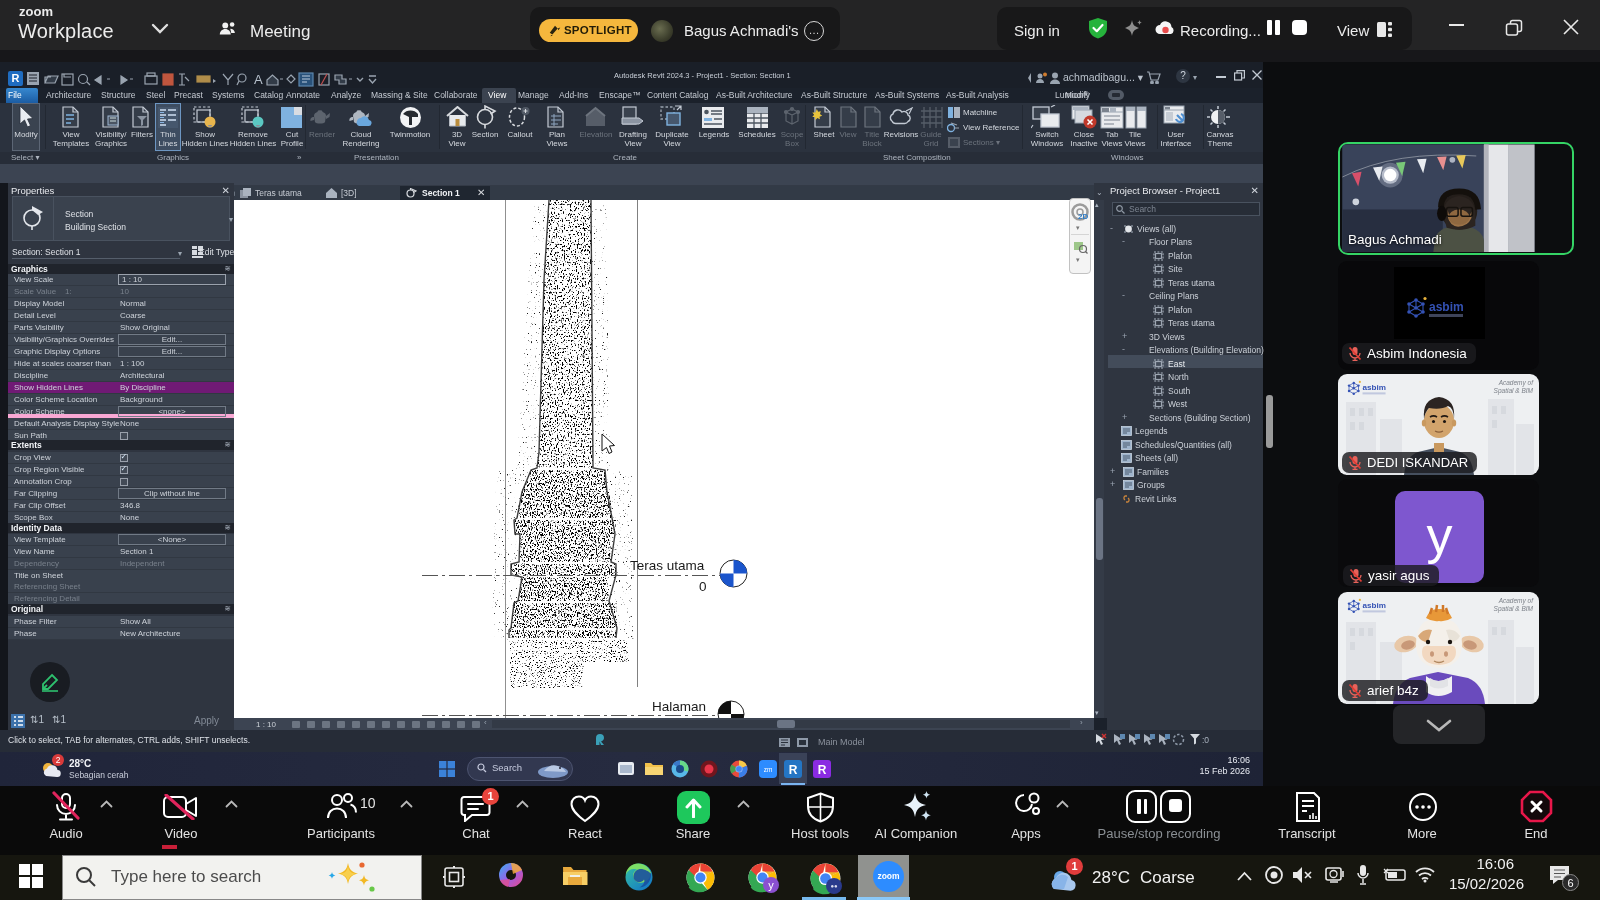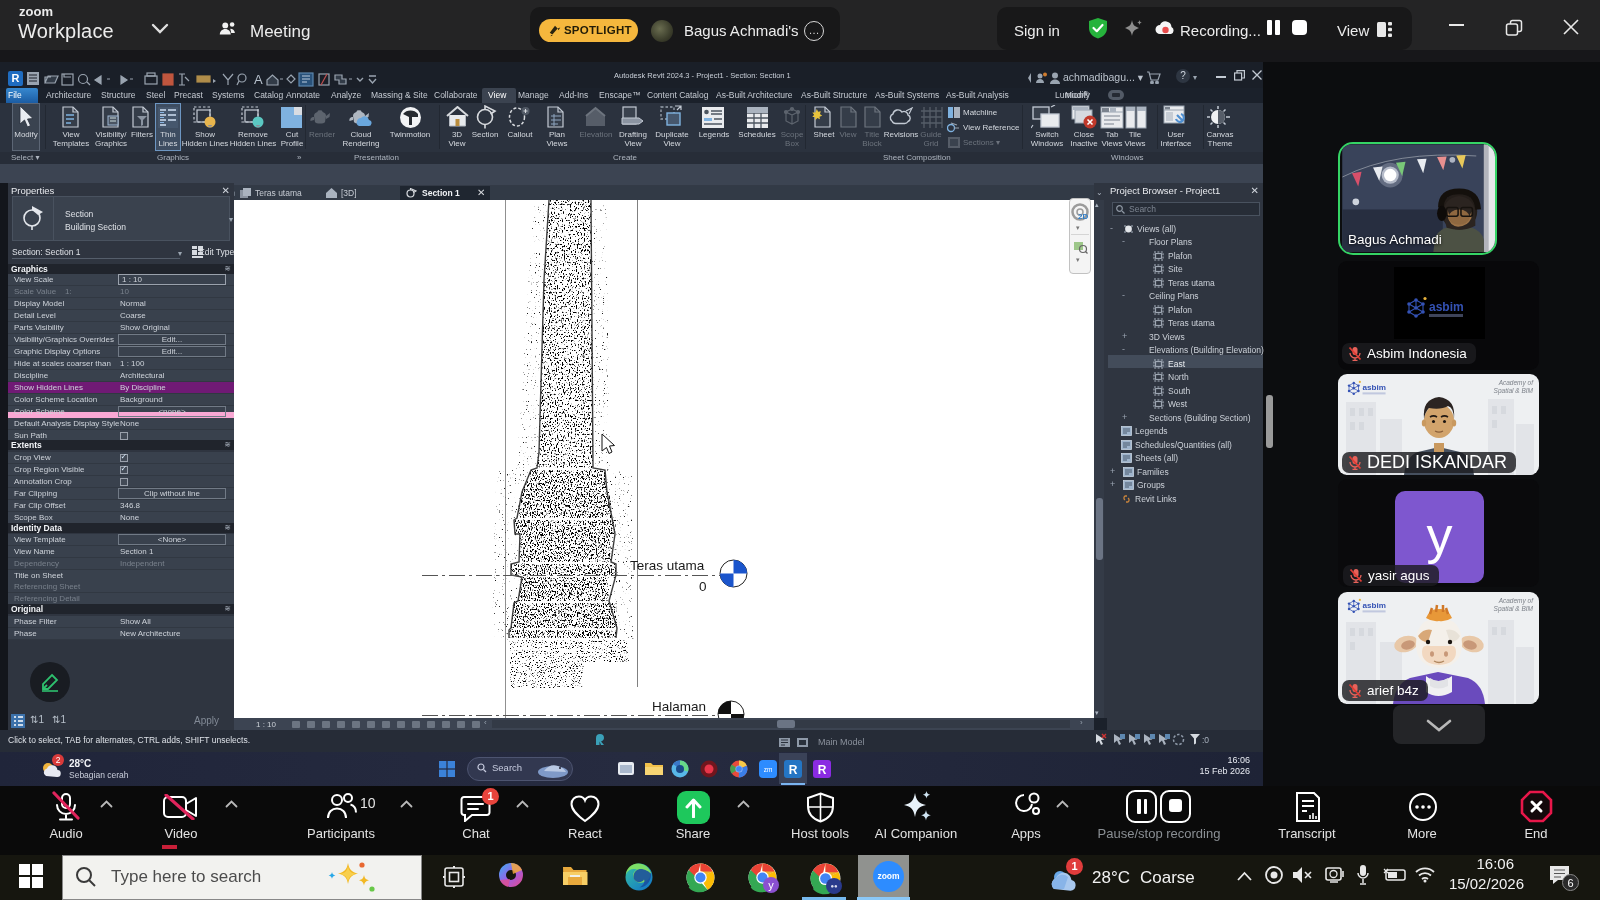--- a/index.html
+++ b/index.html
@@ -512,21 +512,21 @@
           <span style="position:absolute;left:112px;top:1px;font-size:8px;color:#ced3da;white-space:nowrap">Architectural</span>
         </div>
         <div class="a" style="left:0px;top:199px;width:226px;height:12px;background:#701a75;border-bottom:1px solid #313842">
           <span style="position:absolute;left:6px;top:1px;font-size:8px;color:#ced3da;white-space:nowrap">Show Hidden Lines</span>
           <span style="position:absolute;left:112px;top:1px;font-size:8px;color:#ced3da;white-space:nowrap">By Discipline</span>
         </div>
         <div class="a" style="left:0px;top:211px;width:226px;height:12px;background:#39414d;border-bottom:1px solid #313842">
           <span style="position:absolute;left:6px;top:1px;font-size:8px;color:#ced3da;white-space:nowrap">Color Scheme Location</span>
           <span style="position:absolute;left:112px;top:1px;font-size:8px;color:#ced3da;white-space:nowrap">Background</span>
         </div>
-        <div class="a" style="left:0px;top:223px;width:226px;height:12px;background:#39414d;border-bottom:6px solid #f9a8d4">
+        <div class="a" style="left:0px;top:223px;width:226px;height:12px;background:#39414d;border-bottom:4px solid #f9a8d4">
           <span style="position:absolute;left:6px;top:1px;font-size:8px;color:#ced3da;white-space:nowrap">Color Scheme</span>
           <span style="position:absolute;left:110px;top:0px;width:108px;height:11px;border:1px solid #717a86;text-align:center;font-size:8px;color:#ced3da">&lt;none&gt;</span>
         </div>
         <div class="a" style="left:0px;top:235px;width:226px;height:12px;background:#39414d;border-bottom:1px solid #313842">
           <span style="position:absolute;left:6px;top:1px;font-size:8px;color:#ced3da;white-space:nowrap">Default Analysis Display Style</span>
           <span style="position:absolute;left:112px;top:1px;font-size:8px;color:#ced3da;white-space:nowrap">None</span>
         </div>
         <div class="a" style="left:0px;top:247px;width:226px;height:12px;background:#39414d;border-bottom:1px solid #313842">
           <span style="position:absolute;left:6px;top:1px;font-size:8px;color:#ced3da;white-space:nowrap">Sun Path</span>
           <span style="position:absolute;left:112px;top:1.5px;width:8px;height:8px;border:1px solid #9aa1ac;background:#434b57"></span>
@@ -919,21 +919,21 @@
         <div class="a" style="left:781px;top:31px;width:24px;height:2px;background:#7ab4f0"></div>
         <svg class="a" style="left:812px;top:7px" width="20" height="20" viewBox="0 0 20 20">
           <rect x="1" y="1" width="18" height="18" rx="3" fill="#8a2be2"></rect>
           <text x="10" y="14.5" font-size="12" font-weight="bold" fill="#fff" text-anchor="middle" font-family="Liberation Sans">R</text>
         </svg>
         <div class="a" style="left:1180px;top:3px;width:70px;text-align:right;font-size:9px;color:#e8ebf2">16:06</div>
         <div class="a" style="left:1160px;top:14px;width:90px;text-align:right;font-size:9px;color:#e8ebf2">15 Feb 2026</div>
       </div>
 </div>
 <div class="a" style="left:1266px;top:395px;width:7px;height:53px;background:#9a9a9a;border-radius:3px"></div>
-    <div class="a" style="left:1338px;top:142px;width:159px;height:113px;border-radius:15px;border:2.5px solid #35d465;overflow:hidden">
+    <div class="a" style="left:1338px;top:142px;width:236px;height:113px;border-radius:10px;border:2.5px solid #35d465;overflow:hidden">
 <svg width="201" height="113" viewBox="0 0 201 113" style="position:absolute;left:-2.5px;top:-2.5px;padding:2.5px">
 <rect width="201" height="113" fill="#343d4f"></rect>
 <rect x="0" y="0" width="148" height="113" fill="#39435a"></rect>
 <rect x="0" y="68" width="105" height="45" fill="#272e40"></rect>
 <rect x="148" y="0" width="26" height="113" fill="#e6e7ea"></rect>
 <rect x="148" y="0" width="5" height="113" fill="#b2b4bb"></rect>
 <rect x="174" y="0" width="27" height="113" fill="#c0c2c8"></rect>
 <circle cx="50" cy="32" r="13" fill="#8d96a8" opacity="0.5"></circle>
         <circle cx="50" cy="32" r="9" fill="#c9cfdb" opacity="0.8"></circle>
         <circle cx="50" cy="32" r="6.5" fill="#fff"></circle>
@@ -1032,21 +1032,21 @@
       <text x="23" y="15" font-family="Liberation Sans" font-size="12" font-weight="bold" fill="#3452b4">asbim</text>
       <rect x="23" y="18" width="34" height="3" fill="#8a96c8" opacity="0.45"></rect>
     </svg>
     <div class="a" style="left:1463px;top:379px;width:70px;text-align:right;font-size:6.5px;font-style:italic;color:#7a7f87;line-height:8px">Academy of<br>Spatial &amp; BIM</div>
     <div class="a" style="left:1342px;top:452px;height:21px;background:rgba(28,28,32,.82);border-radius:7px;display:flex;align-items:center;padding:0 9px 0 6px">
       <svg style="margin-right:5px" width="14" height="15" viewBox="0 0 14 15">
         <rect x="4.5" y="1" width="5" height="8" rx="2.5" fill="#e8625a"></rect>
         <path d="M2 7 a5 5 0 0 0 10 0 M7 12 v2.5 M4.5 14.5 h5" stroke="#e8625a" stroke-width="1.3" fill="none"></path>
         <path d="M1.5 1.5 L12.5 13.5" stroke="#e03c34" stroke-width="1.8"></path>
       </svg>
-      <span style="font-size:18px;color:#fff">DEDI ISKANDAR</span>
+      <span style="font-size:13px;color:#fff">DEDI ISKANDAR</span>
     </div>
     <div class="a" style="left:1338px;top:479px;width:201px;height:108px;background:#0a0a0c;border-radius:9px"></div>
     <div class="a" style="left:1395px;top:491px;width:89px;height:92px;background:#7e57cf;border-radius:10px"></div>
     <div class="a" style="left:1395px;top:491px;width:89px;height:92px;text-align:center;font-size:52px;color:#fff;line-height:88px;font-weight:400">y</div>
     <div class="a" style="left:1343px;top:565px;height:21px;background:rgba(28,28,32,.82);border-radius:7px;display:flex;align-items:center;padding:0 9px 0 6px">
       <svg style="margin-right:5px" width="14" height="15" viewBox="0 0 14 15">
         <rect x="4.5" y="1" width="5" height="8" rx="2.5" fill="#e8625a"></rect>
         <path d="M2 7 a5 5 0 0 0 10 0 M7 12 v2.5 M4.5 14.5 h5" stroke="#e8625a" stroke-width="1.3" fill="none"></path>
         <path d="M1.5 1.5 L12.5 13.5" stroke="#e03c34" stroke-width="1.8"></path>
       </svg>

